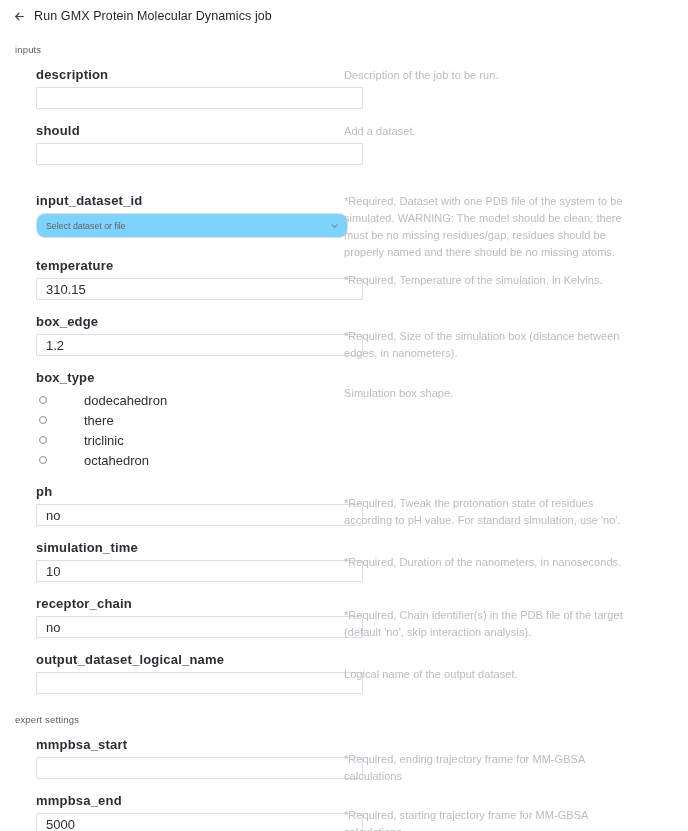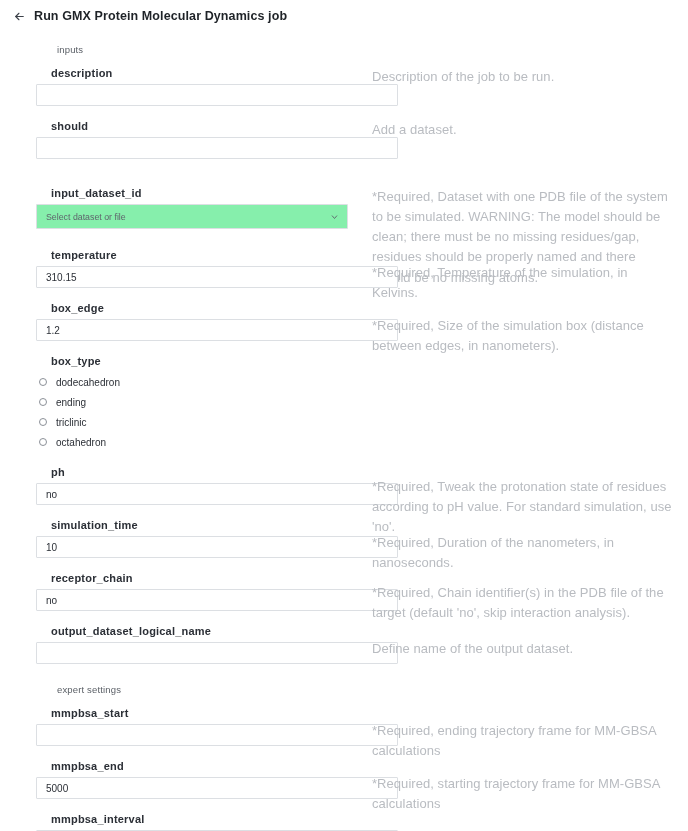--- a/index.html
+++ b/index.html
@@ -17,78 +17,78 @@
     display: flex; align-items: center;
     height: 26px; padding-left: 8px; padding-top: 6px;
   }
   .back-btn {
     width: 22px; height: 22px;
     display: flex; align-items: center; justify-content: center;
     cursor: pointer; flex: 0 0 auto;
   }
   .back-btn svg { display: block; }
   .header-title {
-    font-size: 12.5px; font-weight: bold; color: #1f2328;
+    font-size: 12.5px; font-weight: normal; color: #1f2328;
     letter-spacing: 0.1px; margin-left: 4px;
   }
 
   
   .form-body { padding: 18px 0 0 0; }
 
   .section-title {
     font-size: 9.5px; color: #5a5f66; font-weight: normal;
-    margin-left: 57px; margin-bottom: 12px; letter-spacing: 0.15px;
+    margin-left: 15px; margin-bottom: 12px; letter-spacing: 0.15px;
   }
 
   .row { position: relative; margin-bottom: 0; }
   .field-col { width: 330px; margin-left: 36px; }
   .help-col {
-    position: absolute; left: 372px; top: 0;
-    width: 300px; font-size: 13px; line-height: 1.55;
+    position: absolute; left: 344px; top: 0;
+    width: 300px; font-size: 11px; line-height: 1.55;
     color: #b9bcc1; letter-spacing: 0.05px;
   }
 
   .field-label {
-    font-size: 11px; font-weight: bold; color: #2b2f36;
-    letter-spacing: 0.2px; margin-bottom: 5px; display: block; margin-left: 15px;
+    font-size: 13px; font-weight: bold; color: #2b2f36;
+    letter-spacing: 0.2px; margin-bottom: 5px; display: block;
   }
   .text-input {
-    width: 362px; height: 22px;
+    width: 327px; height: 22px;
     border: 1px solid #dcdfe3; border-radius: 1px;
-    background: #fff; font-size: 10px; color: #2b2f36;
+    background: #fff; font-size: 13px; color: #2b2f36;
     padding: 0 9px; outline: none;
     font-family: "Liberation Sans", sans-serif;
   }
   .text-input::placeholder { color: #a9aeb5; }
 
   .select-wrap { position: relative; width: 312px; }
   .select-input {
     width: 312px; height: 25px;
-    border: 1px solid #dcdfe3; border-radius: 1px;
-    background: #86efac; font-size: 8.8px; color: #5e636b;
+    border: 1px solid #dcdfe3; border-radius: 9px;
+    background: #7dd3fc; font-size: 8.8px; color: #5e636b;
     padding: 0 24px 0 9px;
     display: flex; align-items: center; cursor: pointer;
   }
   .chev {
     position: absolute; right: 9px; top: 50%;
     transform: translateY(-50%); pointer-events: none;
     display: flex; align-items: center;
   }
 
   .radio-list { margin-top: 2px; }
   .radio-item {
     display: flex; align-items: center;
     height: 20px; cursor: pointer;
   }
   .radio-dot {
     width: 8px; height: 8px; border-radius: 50%;
     border: 1px solid #8b9097; background: #fff;
     margin-left: 3px; margin-right: 9px; flex: 0 0 auto;
   }
-  .radio-label { font-size: 10px; color: #2b2f36; }
+  .radio-label { font-size: 13px; color: #2b2f36; margin-left: 28px; }
   .gap-md { height: 14px; }
   .gap-lg { height: 20px; }
 </style>
 </head>
 <body>
 
 <div class="page">
 
   <div class="header">
     <div class="back-btn">
@@ -163,32 +163,33 @@
     <div class="row">
       <div class="field-col">
         <label class="field-label">box_type</label>
         <div class="radio-list">
           <div class="radio-item">
             <span class="radio-dot"></span>
             <span class="radio-label">dodecahedron</span>
           </div>
           <div class="radio-item">
             <span class="radio-dot"></span>
-            <span class="radio-label">ending</span>
+            <span class="radio-label">there</span>
           </div>
           <div class="radio-item">
             <span class="radio-dot"></span>
             <span class="radio-label">triclinic</span>
           </div>
           <div class="radio-item">
             <span class="radio-dot"></span>
             <span class="radio-label">octahedron</span>
           </div>
         </div>
       </div>
+      <div class="help-col" style="top:15px">Simulation box shape.</div>
     </div>
     <div class="gap-md"></div>
 
     <div class="row">
       <div class="field-col">
         <label class="field-label">ph</label>
         <input class="text-input" type="text" value="no" style="">
       </div>
       <div class="help-col" style="top:11px">*Required, Tweak the protonation state of residues according to pH value. For standard simulation, use 'no'.</div>
     </div>
@@ -210,21 +211,21 @@
       </div>
       <div class="help-col" style="top:11px">*Required, Chain identifier(s) in the PDB file of the target (default 'no', skip interaction analysis).</div>
     </div>
     <div class="gap-md"></div>
 
     <div class="row">
       <div class="field-col">
         <label class="field-label">output_dataset_logical_name</label>
         <input class="text-input" type="text" value="" style="">
       </div>
-      <div class="help-col" style="top:14px">Define name of the output dataset.</div>
+      <div class="help-col" style="top:14px">Logical name of the output dataset.</div>
     </div>
 
     <div class="gap-lg"></div>
 
     <div class="section-title">expert settings</div>
 
     <div class="row">
       <div class="field-col">
         <label class="field-label">mmpbsa_start</label>
         <input class="text-input" type="text" value="" style="">

